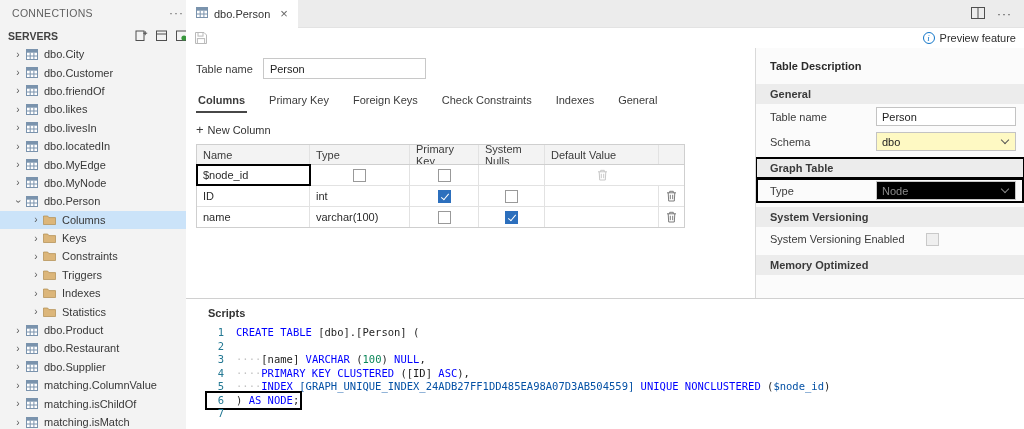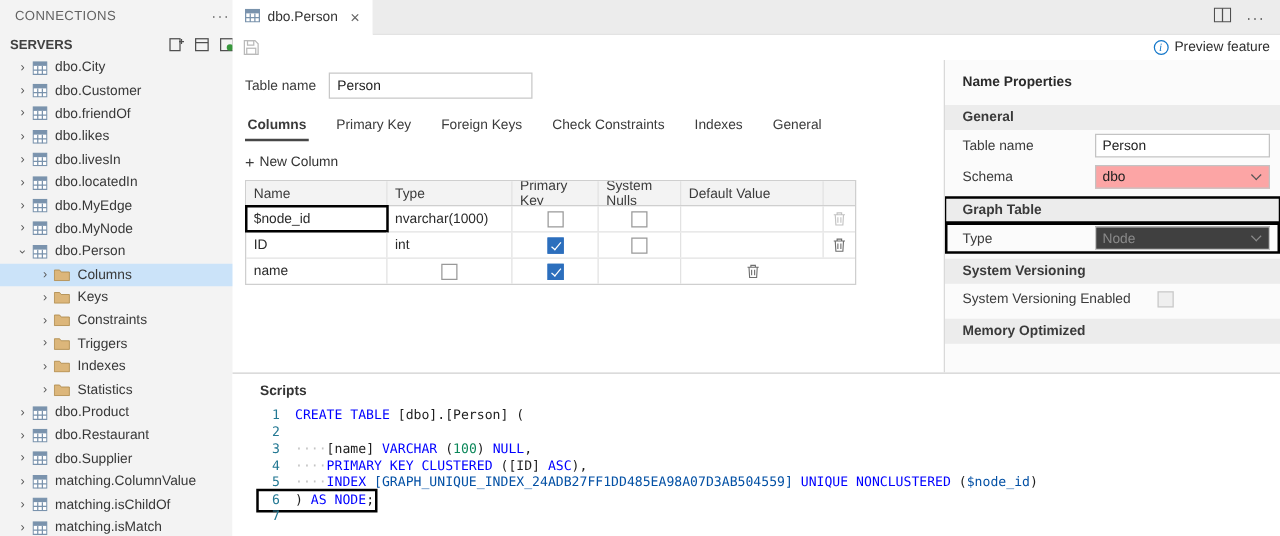--- a/index.html
+++ b/index.html
@@ -66,24 +66,24 @@
   
   .props{position:absolute;left:569px;right:0;top:0;bottom:131px;background:#fbfbfb;border-left:1px solid #d9d9d9;overflow:hidden}
   .props-title{font-weight:700;color:#2b2b2b;padding:12px 14px 8px}
   .psec-header{background:#ececec;font-weight:700;color:#3a3a3a;padding:3px 14px;line-height:14px;margin-top:4px}
   .psec-header.annot{outline:2px solid #000;outline-offset:-1px}
   .field-row{display:flex;align-items:center;padding:3px 8px 3px 14px;min-height:24px}
   .field-row.annot{outline:2px solid #000;outline-offset:-2px}
   .field-label{flex:1;color:#3b3b3b}
   .cb-row .field-label{flex:none;margin-right:21px}
   .pinput{width:140px;height:19px;border:1px solid #c3c3c3;background:#fff;padding:0 5px;font-size:11px;font-family:inherit;color:#222}
-  .pselect{width:140px;height:19px;border:1px solid #c3c3c3;background:#fca5a5;display:flex;align-items:center;padding:0 5px;color:#222;cursor:pointer}
+  .pselect{width:140px;height:19px;border:1px solid #c3c3c3;background:#fef9c3;display:flex;align-items:center;padding:0 5px;color:#222;cursor:pointer}
   .pselect .val{flex:1;overflow:hidden}
   .sel-chev{width:6px;height:6px;border-right:1.2px solid #555;border-bottom:1.2px solid #555;transform:rotate(45deg);margin:-3px 2px 0 0;flex:none}
-  .pselect.disabled{background:#404040;border-color:#c7c7c7;color:#8a8a8a;cursor:default}
+  .pselect.disabled{background:#000000;border-color:#c7c7c7;color:#8a8a8a;cursor:default}
   .pselect.disabled .sel-chev{border-color:#8a8a8a}
 
   
   .scripts{position:absolute;left:0;right:0;bottom:0;height:131px;background:#fff;border-top:1px solid #d0d0d0;padding:8px 0 0 22px;overflow:hidden}
   .scripts-title{font-weight:700;color:#333;margin-bottom:7px}
   .code{font-family:"DejaVu Sans Mono",monospace;font-size:10.5px;line-height:13.5px}
   .code-line{white-space:pre}
   .line-box{display:inline-flex}
   .line-box.hl{outline:2px solid #000;outline-offset:1px}
   .ln{display:inline-block;width:16px;text-align:right;color:#237893;margin-right:12px;flex:none}
@@ -407,21 +407,20 @@
             <div class="grow header">
               <div class="gcell">Name</div>
               <div class="gcell">Type</div>
               <div class="gcell">Primary Key</div>
               <div class="gcell">System Nulls</div>
               <div class="gcell">Default Value</div>
               <div class="gcell"></div>
             </div>
             <div class="grow">
               <div class="gcell annot">$node_id</div>
-              <div class="gcell">nvarchar(1000)</div>
               <div class="gcell center">
                 <span class="cb"></span>
               </div>
               <div class="gcell center">
                 <span class="cb"></span>
               </div>
               <div class="gcell"></div>
               <div class="gcell">
                 <span class="trash dis">
                   <svg width="11" height="12" viewBox="0 0 11 12">
@@ -443,40 +442,41 @@
               <div class="gcell">
                 <span class="trash">
                   <svg width="11" height="12" viewBox="0 0 11 12">
                     <path d="M1 2.8 h9 M3.7 2.8 V1.3 h3.6 v1.5 M2.2 2.8 l0.5 8.2 h5.6 l0.5 -8.2 M4.3 4.8 v4.4 M6.7 4.8 v4.4" fill="none" stroke="#6e6e6e" stroke-width="0.9"></path>
                   </svg>
                 </span>
               </div>
             </div>
             <div class="grow">
               <div class="gcell">name</div>
+              <div class="gcell">varchar(100)</div>
               <div class="gcell center">
                 <span class="cb"></span>
               </div>
               <div class="gcell center">
                 <span class="cb checked"></span>
               </div>
               <div class="gcell"></div>
               <div class="gcell">
                 <span class="trash">
                   <svg width="11" height="12" viewBox="0 0 11 12">
                     <path d="M1 2.8 h9 M3.7 2.8 V1.3 h3.6 v1.5 M2.2 2.8 l0.5 8.2 h5.6 l0.5 -8.2 M4.3 4.8 v4.4 M6.7 4.8 v4.4" fill="none" stroke="#6e6e6e" stroke-width="0.9"></path>
                   </svg>
                 </span>
               </div>
             </div>
           </div>
       </div>
 
       <div class="props">
-        <div class="props-title">Name Properties</div>
+        <div class="props-title">Table Description</div>
         <div>
             <div class="psec-header">General</div>
             <div class="field-row">
               <span class="field-label">Table name</span>
               <input class="pinput" value="Person" style="">
             </div>
             <div class="field-row">
               <span class="field-label">Schema</span>
               <span class="pselect">
                 <span class="val">dbo</span>

